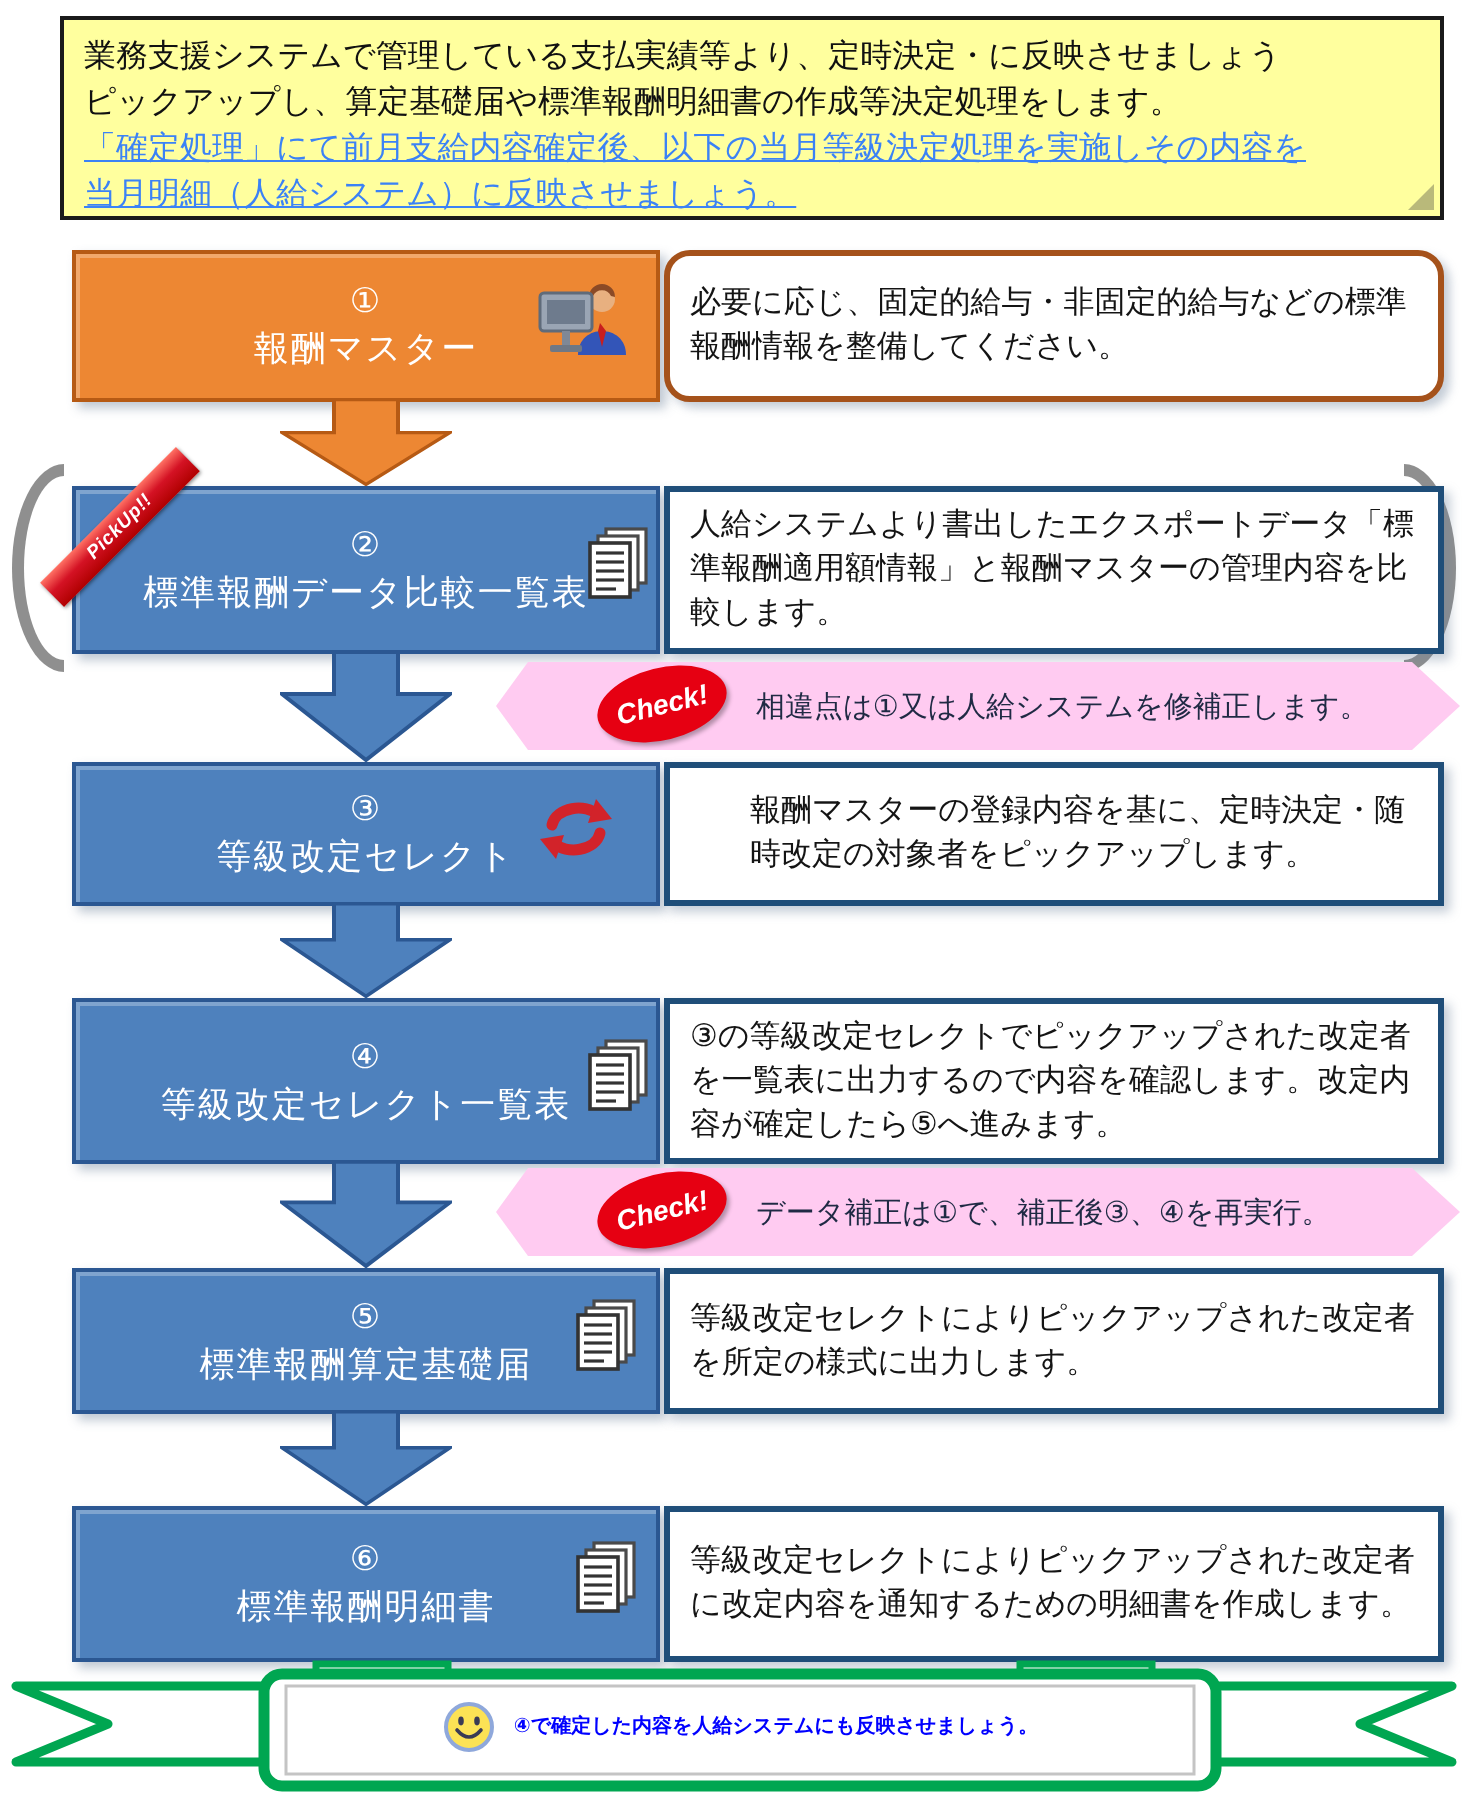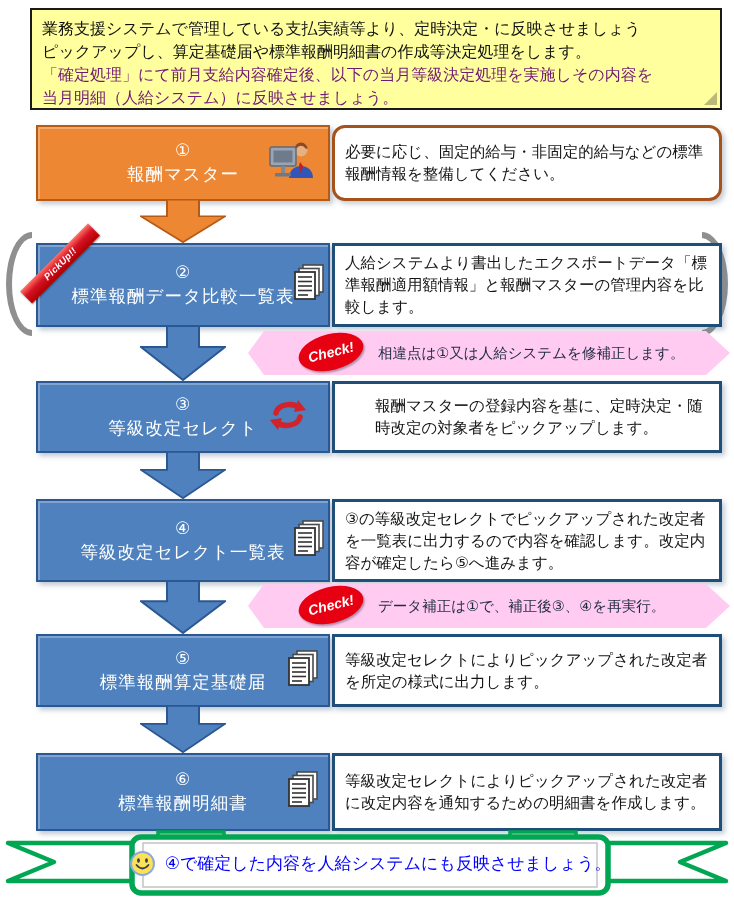--- a/index.html
+++ b/index.html
@@ -8,21 +8,21 @@
     width:734px; height:901px; position:relative; overflow:hidden;
     font-family:"Liberation Sans","DejaVu Sans",sans-serif;
   }
 
   
   .note {
     position:absolute; left:30px; top:8px; width:692px; height:102px;
     background:#FFFF9E; border:2px solid #1a1a1a; padding:7px 12px 6px 10px;
     font-size:16px; line-height:23px; color:#111; font-weight:500;
   }
-  .note-link-line { color:#701a75; cursor:pointer; }
+  .note-link-line { color:#3b82f6; text-decoration:underline; cursor:pointer; }
   .note-fold {
     position:absolute; right:3px; bottom:3px; width:0; height:0;
     border-style:solid; border-width:0 0 13px 13px;
     border-color:transparent transparent #b9b97a transparent;
   }
 
   
   .step-box {
     position:absolute; left:36px; width:294px;
     display:flex; flex-direction:column; align-items:center; justify-content:center;
@@ -77,21 +77,21 @@
     box-shadow:1px 2px 2px rgba(0,0,0,.3);
   }
   .check-text { margin-left:130px; font-size:14.5px; color:#1F2A44; font-weight:500; }
 
   
   .footer-ribbon { position:absolute; left:0; top:829px; width:734px; height:70px; }
   .footer-overlay {
     position:absolute; left:142px; top:841px; width:456px; height:44px;
     display:flex; align-items:center; justify-content:center; gap:9px;
   }
-  .footer-text { color:#0000FF; font-size:17px; font-weight:400; white-space:nowrap; }
+  .footer-text { color:#0000FF; font-size:10px; font-weight:700; white-space:nowrap; }
 </style>
 </head>
 <body>
 
 <div class="note">
   <div>業務支援システムで管理している支払実績等より、定時決定・に反映させましょう</div>
   <div>ピックアップし、算定基礎届や標準報酬明細書の作成等決定処理をします。</div>
   <div class="note-link-line">「確定処理」にて前月支給内容確定後、以下の当月等級決定処理を実施しその内容を</div>
   <div class="note-link-line">当月明細（人給システム）に反映させましょう。</div>
   <div class="note-fold"></div>

